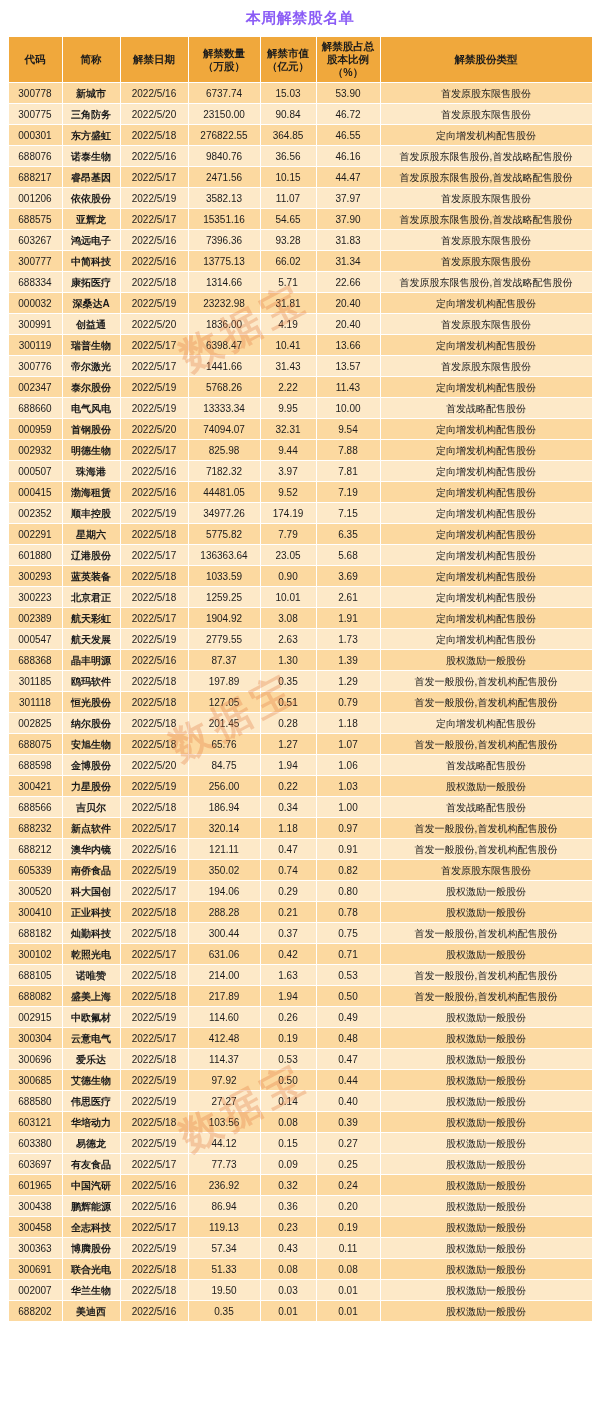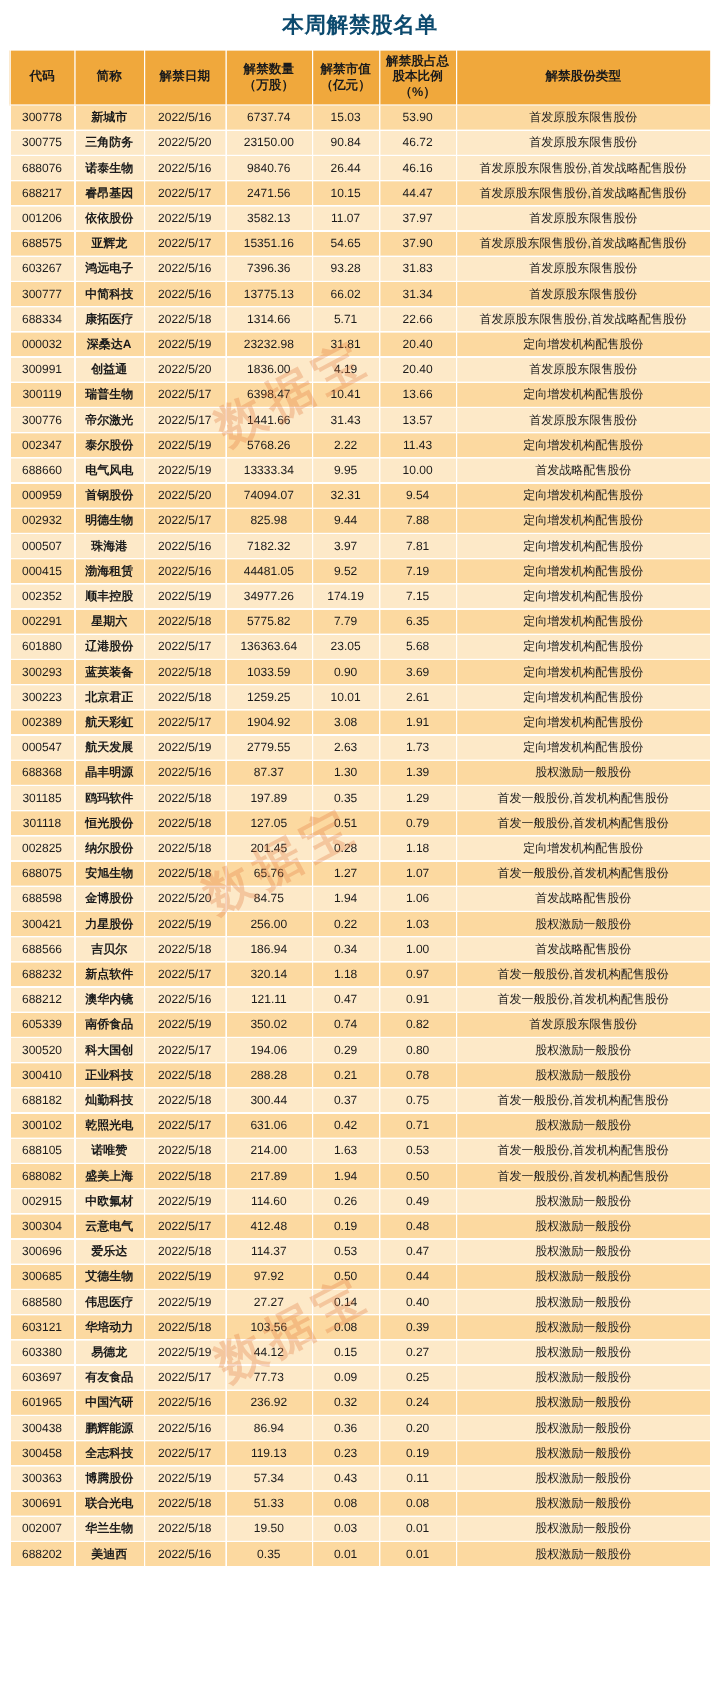--- a/index.html
+++ b/index.html
@@ -11,23 +11,23 @@
   }
   #page {
     width: 600px;
     min-height: 1402px;
     background: #ffffff;
     position: relative;
     overflow: hidden;
   }
   .title {
     text-align: center;
-    font-size: 18px;
+    font-size: 15px;
     font-weight: bold;
-    color: #0c4a6e;
+    color: #8b5cf6;
     padding: 9px 0 8px 0;
     letter-spacing: 0.5px;
   }
   table.main {
     width: 584px;
     margin: 0 auto;
     border-collapse: collapse;
     table-layout: fixed;
   }
   table.main th {
@@ -127,26 +127,35 @@
         </tr>
         <tr class="r-even">
           <td class="code">300775</td>
           <td class="name">三角防务</td>
           <td class="date">2022/5/20</td>
           <td class="qty">23150.00</td>
           <td class="val">90.84</td>
           <td class="pct">46.72</td>
           <td class="type">首发原股东限售股份</td>
         </tr>
+        <tr class="r-odd">
+          <td class="code">000301</td>
+          <td class="name">东方盛虹</td>
+          <td class="date">2022/5/18</td>
+          <td class="qty">276822.55</td>
+          <td class="val">364.85</td>
+          <td class="pct">46.55</td>
+          <td class="type">定向增发机构配售股份</td>
+        </tr>
         <tr class="r-even">
           <td class="code">688076</td>
           <td class="name">诺泰生物</td>
           <td class="date">2022/5/16</td>
           <td class="qty">9840.76</td>
-          <td class="val">26.44</td>
+          <td class="val">36.56</td>
           <td class="pct">46.16</td>
           <td class="type">首发原股东限售股份,首发战略配售股份</td>
         </tr>
         <tr class="r-odd">
           <td class="code">688217</td>
           <td class="name">睿昂基因</td>
           <td class="date">2022/5/17</td>
           <td class="qty">2471.56</td>
           <td class="val">10.15</td>
           <td class="pct">44.47</td>

